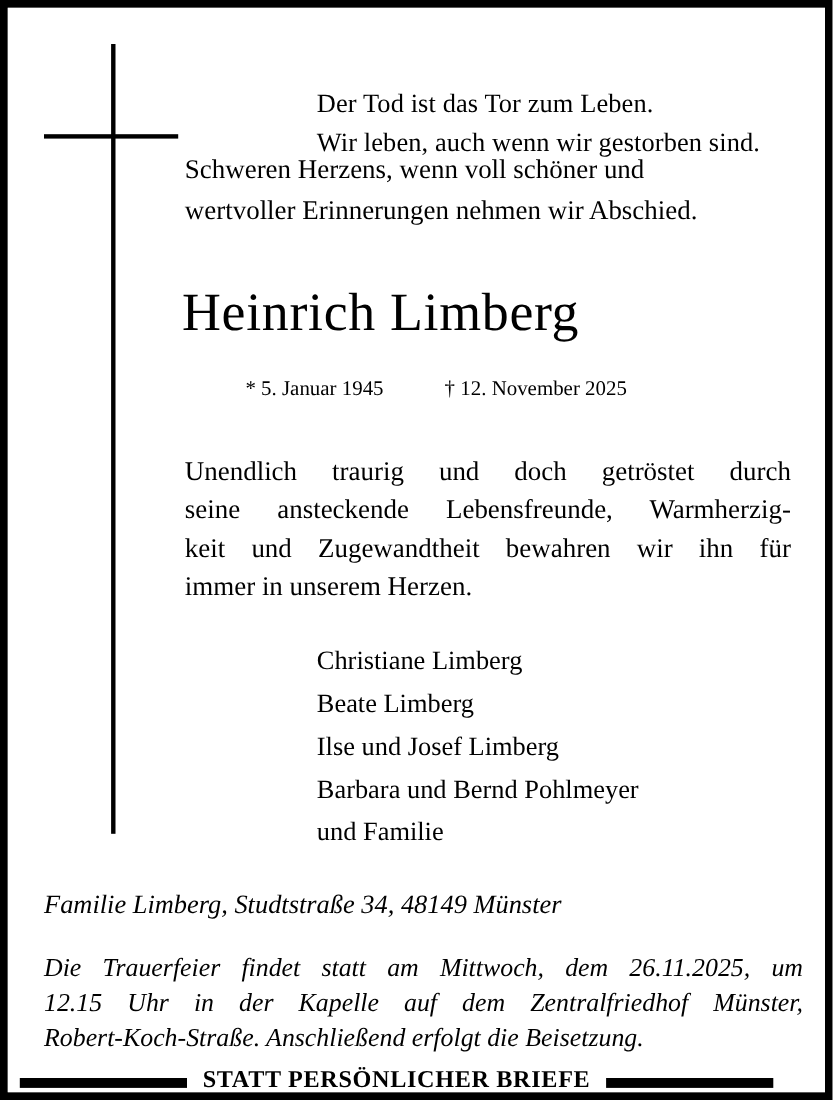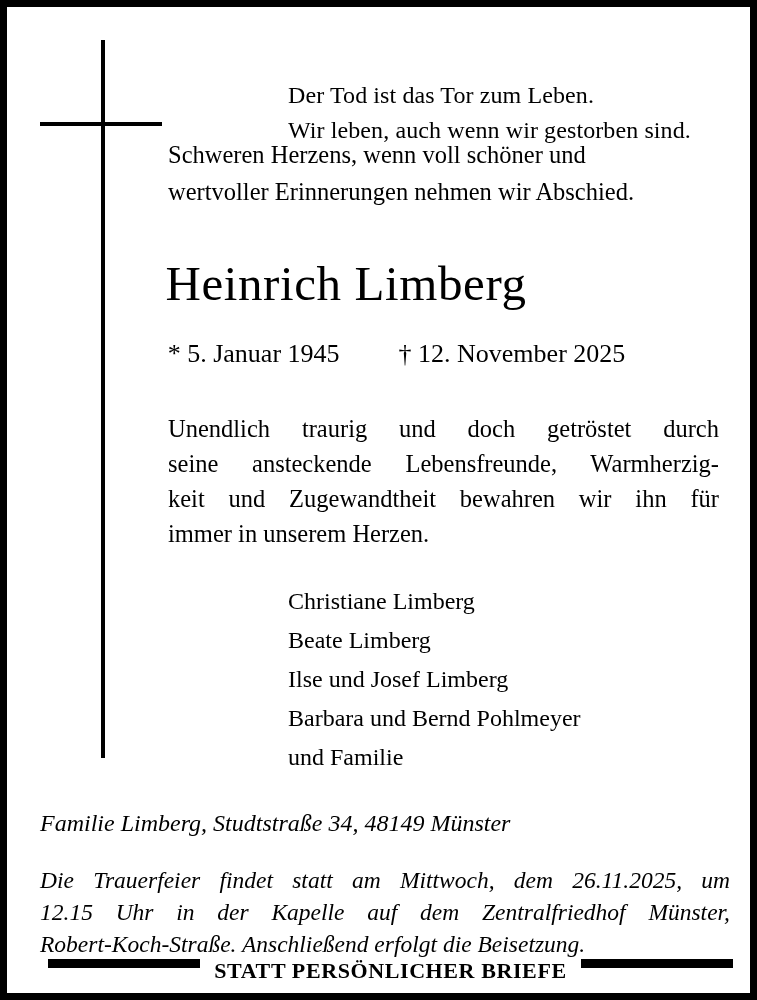--- a/index.html
+++ b/index.html
@@ -86,21 +86,21 @@
     padding-left: 40px;
     box-sizing: border-box;
   }
 
   .dates {
     position: absolute;
     left: 0;
     top: 330px;
     width: 743px;
     text-align: center;
-    font-size: 26px;
+    font-size: 19px;
     line-height: 34px;
     padding-left: 36px;
     box-sizing: border-box;
   }
   .dates .gap { display: inline-block; width: 46px; }
 
   .memorial {
     position: absolute;
     left: 161px;
     top: 404px;
@@ -164,23 +164,23 @@
   }
 
   
   .footer {
     position: absolute;
     left: 0;
     bottom: 0;
     width: 707px;
     height: 34px;
     display: flex;
+    align-items: flex-end;
     justify-content: center;
     gap: 14px;
-    padding-left: 30px;
   }
   .footer-rule {
     height: 9px;
     background: #000000;
     margin-bottom: 4px;
   }
   .footer-rule.left { width: 152px; }
   .footer-rule.right { width: 152px; }
   .footer-label {
     font-size: 22px;

